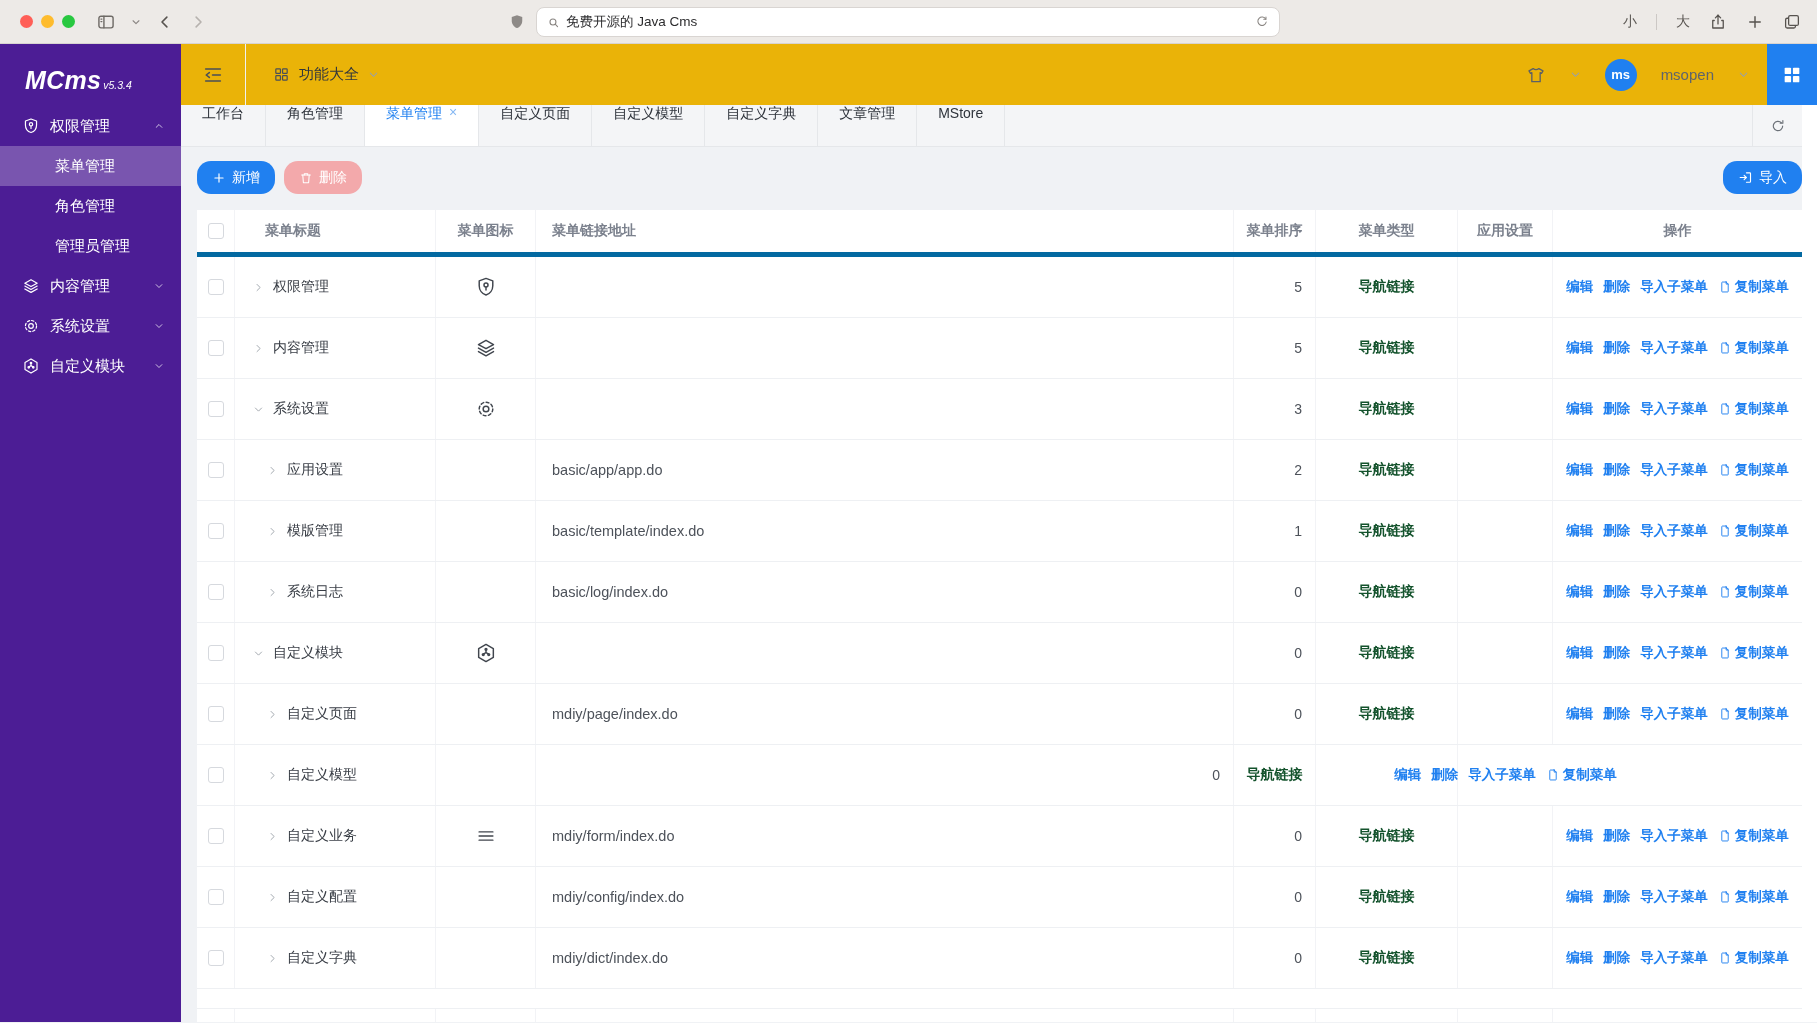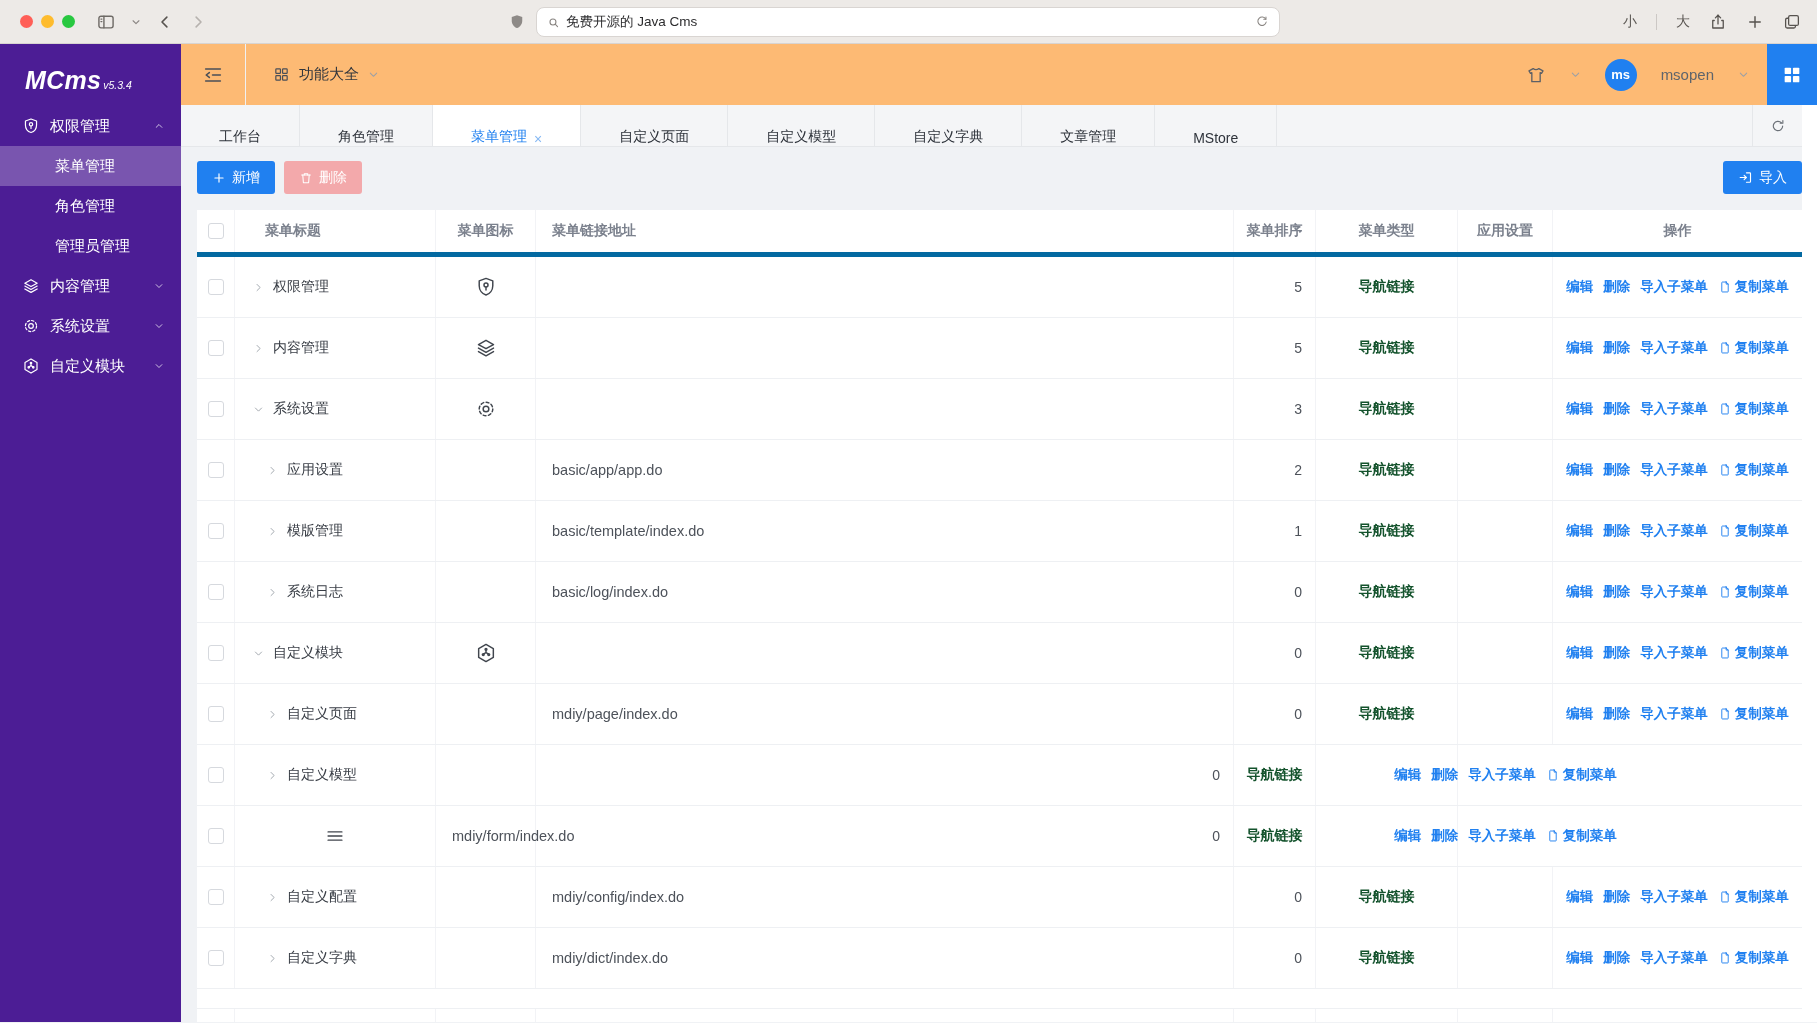--- a/index.html
+++ b/index.html
@@ -27,41 +27,41 @@
   .logo { height:62px; display:flex; align-items:baseline; padding:22px 0 0 25px; }
   .logo-main { font-size:25px; font-weight:700; font-style:italic; letter-spacing:.3px; }
   .logo-ver { font-size:10.5px; font-style:italic; margin-left:2px; }
   .side-row { height:40px; display:flex; align-items:center; padding:0 16px 0 22px; font-size:15px; gap:10px; cursor:pointer; }
   .side-row .chev { margin-left:auto; opacity:.9; }
   .side-child { height:40px; display:flex; align-items:center; padding-left:55px; font-size:15px; cursor:pointer; }
   .side-child.active { background:rgba(255,255,255,.25); }
 
   
   .main { flex:1; display:flex; flex-direction:column; position:relative; background:#fff; }
-  .topbar { height:61px; background:#fdba74; display:flex; align-items:center;justify-content:center; }
+  .topbar { height:61px; background:#eab308; display:flex; align-items:center;justify-content:center; }
   .fold-box { width:64px; display:flex; justify-content:center; color:#4a4f57; }
   .top-div { width:1px; align-self:stretch; background:#f0f1f3; }
   .apps-entry { display:flex; align-items:center; gap:9px; padding-left:27px; color:#33373d; font-size:15px; cursor:pointer; }
   .topbar-right { margin-left:auto; display:flex; align-items:center; gap:24px; padding-right:18px; }
   .avatar { width:32px; height:32px; border-radius:50%; background:#2080f0; color:#fff; display:flex; align-items:center; justify-content:center; font-size:13px; font-weight:700; }
   .username { font-size:15px; color:#5f646b; }
   .blue-btn { width:50px; height:61px; background:#2080f0; display:flex; align-items:center; justify-content:center; cursor:pointer; }
 
   
   .tabbar { height:42px; background:#f4f5f7; display:flex; border-bottom:1px solid #e5e7ea; margin-right:15px; }
-  .tab { display:flex; align-items:flex-end; padding:0 38px; font-size:14px; color:#2e333b; border-right:1px solid #e5e7ea; cursor:pointer; white-space:nowrap; }
+  .tab { display:flex; align-items:flex-start; padding:0 21px; font-size:14px; color:#2e333b; border-right:1px solid #e5e7ea; cursor:pointer; white-space:nowrap; }
   .tab.active { background:#fff; color:#2080f0; }
   .tab-close { margin-left:7px; color:#85b8f3; font-size:14px; line-height:1; }
   .tab-refresh { margin-left:auto; width:50px; border-left:1px solid #e5e7ea; display:flex; align-items:center; justify-content:center; color:#6b7077; cursor:pointer; }
 
   
   .content { flex:1; background:#f0f2f5; padding:14px 15px 0 16px; }
   .right-strip { position:absolute; right:0; top:103px; bottom:0; width:15px; background:#fff; }
   .toolbar { display:flex; align-items:center; }
-  .btn { height:33px; border:none; border-radius:3px; display:inline-flex; align-items:center; gap:6px; padding:0 15px; font-size:14px; color:#fff; cursor:pointer; font-family:inherit; }
+  .btn { height:33px; border:none; border-radius:14px; display:inline-flex; align-items:center; gap:6px; padding:0 15px; font-size:14px; color:#fff; cursor:pointer; font-family:inherit; }
   .btn-add { background:#2080f0; margin-right:9px; }
   .btn-del { background:#f3a9ab; }
   .btn-import { margin-left:auto; background:#2080f0; }
 
   
   .mtable { margin-top:16px; width:1605px; background:#fff; font-size:14px; }
   .trow { display:grid; grid-template-columns:38px 201px 100px 698px 82px 142px 95px 1fr; border-bottom:1px solid #eef0f3; }
   .trow.head { height:47px; color:#7b818d; font-weight:600; border-bottom:5px solid #0369a1; }
   .trow.body { height:61px; color:#383d45; }
   .tcell { display:flex; align-items:center; border-right:1px solid #f2f3f6; min-width:0; }
@@ -798,20 +798,32 @@
                     </svg>
                   </span>
                   <span>复制菜单</span>
                 </span>
               </div>
             </div>
             <div class="trow body">
               <div class="tcell cc">
                 <span class="checkbox"></span>
               </div>
+              <div class="tcell">
+                <div class="tree lvl1">
+                  <span class="arrow">
+                    <span class="ic s13">
+                      <svg viewBox="0 0 24 24" fill="none" stroke="currentColor" stroke-width="1.6" stroke-linecap="round" stroke-linejoin="round">
+                        <path d="M9.3 6.3L15 12l-5.7 5.7"></path>
+                      </svg>
+                    </span>
+                  </span>
+                  <span>自定义业务</span>
+                </div>
+              </div>
               <div class="tcell row-icon">
                 <span class="ic s22">
                   <svg viewBox="0 0 24 24" fill="none" stroke="currentColor" stroke-width="1.6" stroke-linecap="round" stroke-linejoin="round">
                     <path d="M4.5 7.5h15M4.5 12h15M4.5 16.5h15"></path>
                   </svg>
                 </span>
               </div>
               <div class="tcell c-url">mdiy/form/index.do</div>
               <div class="tcell c-sort">0</div>
               <div class="tcell c-type">导航链接</div>

